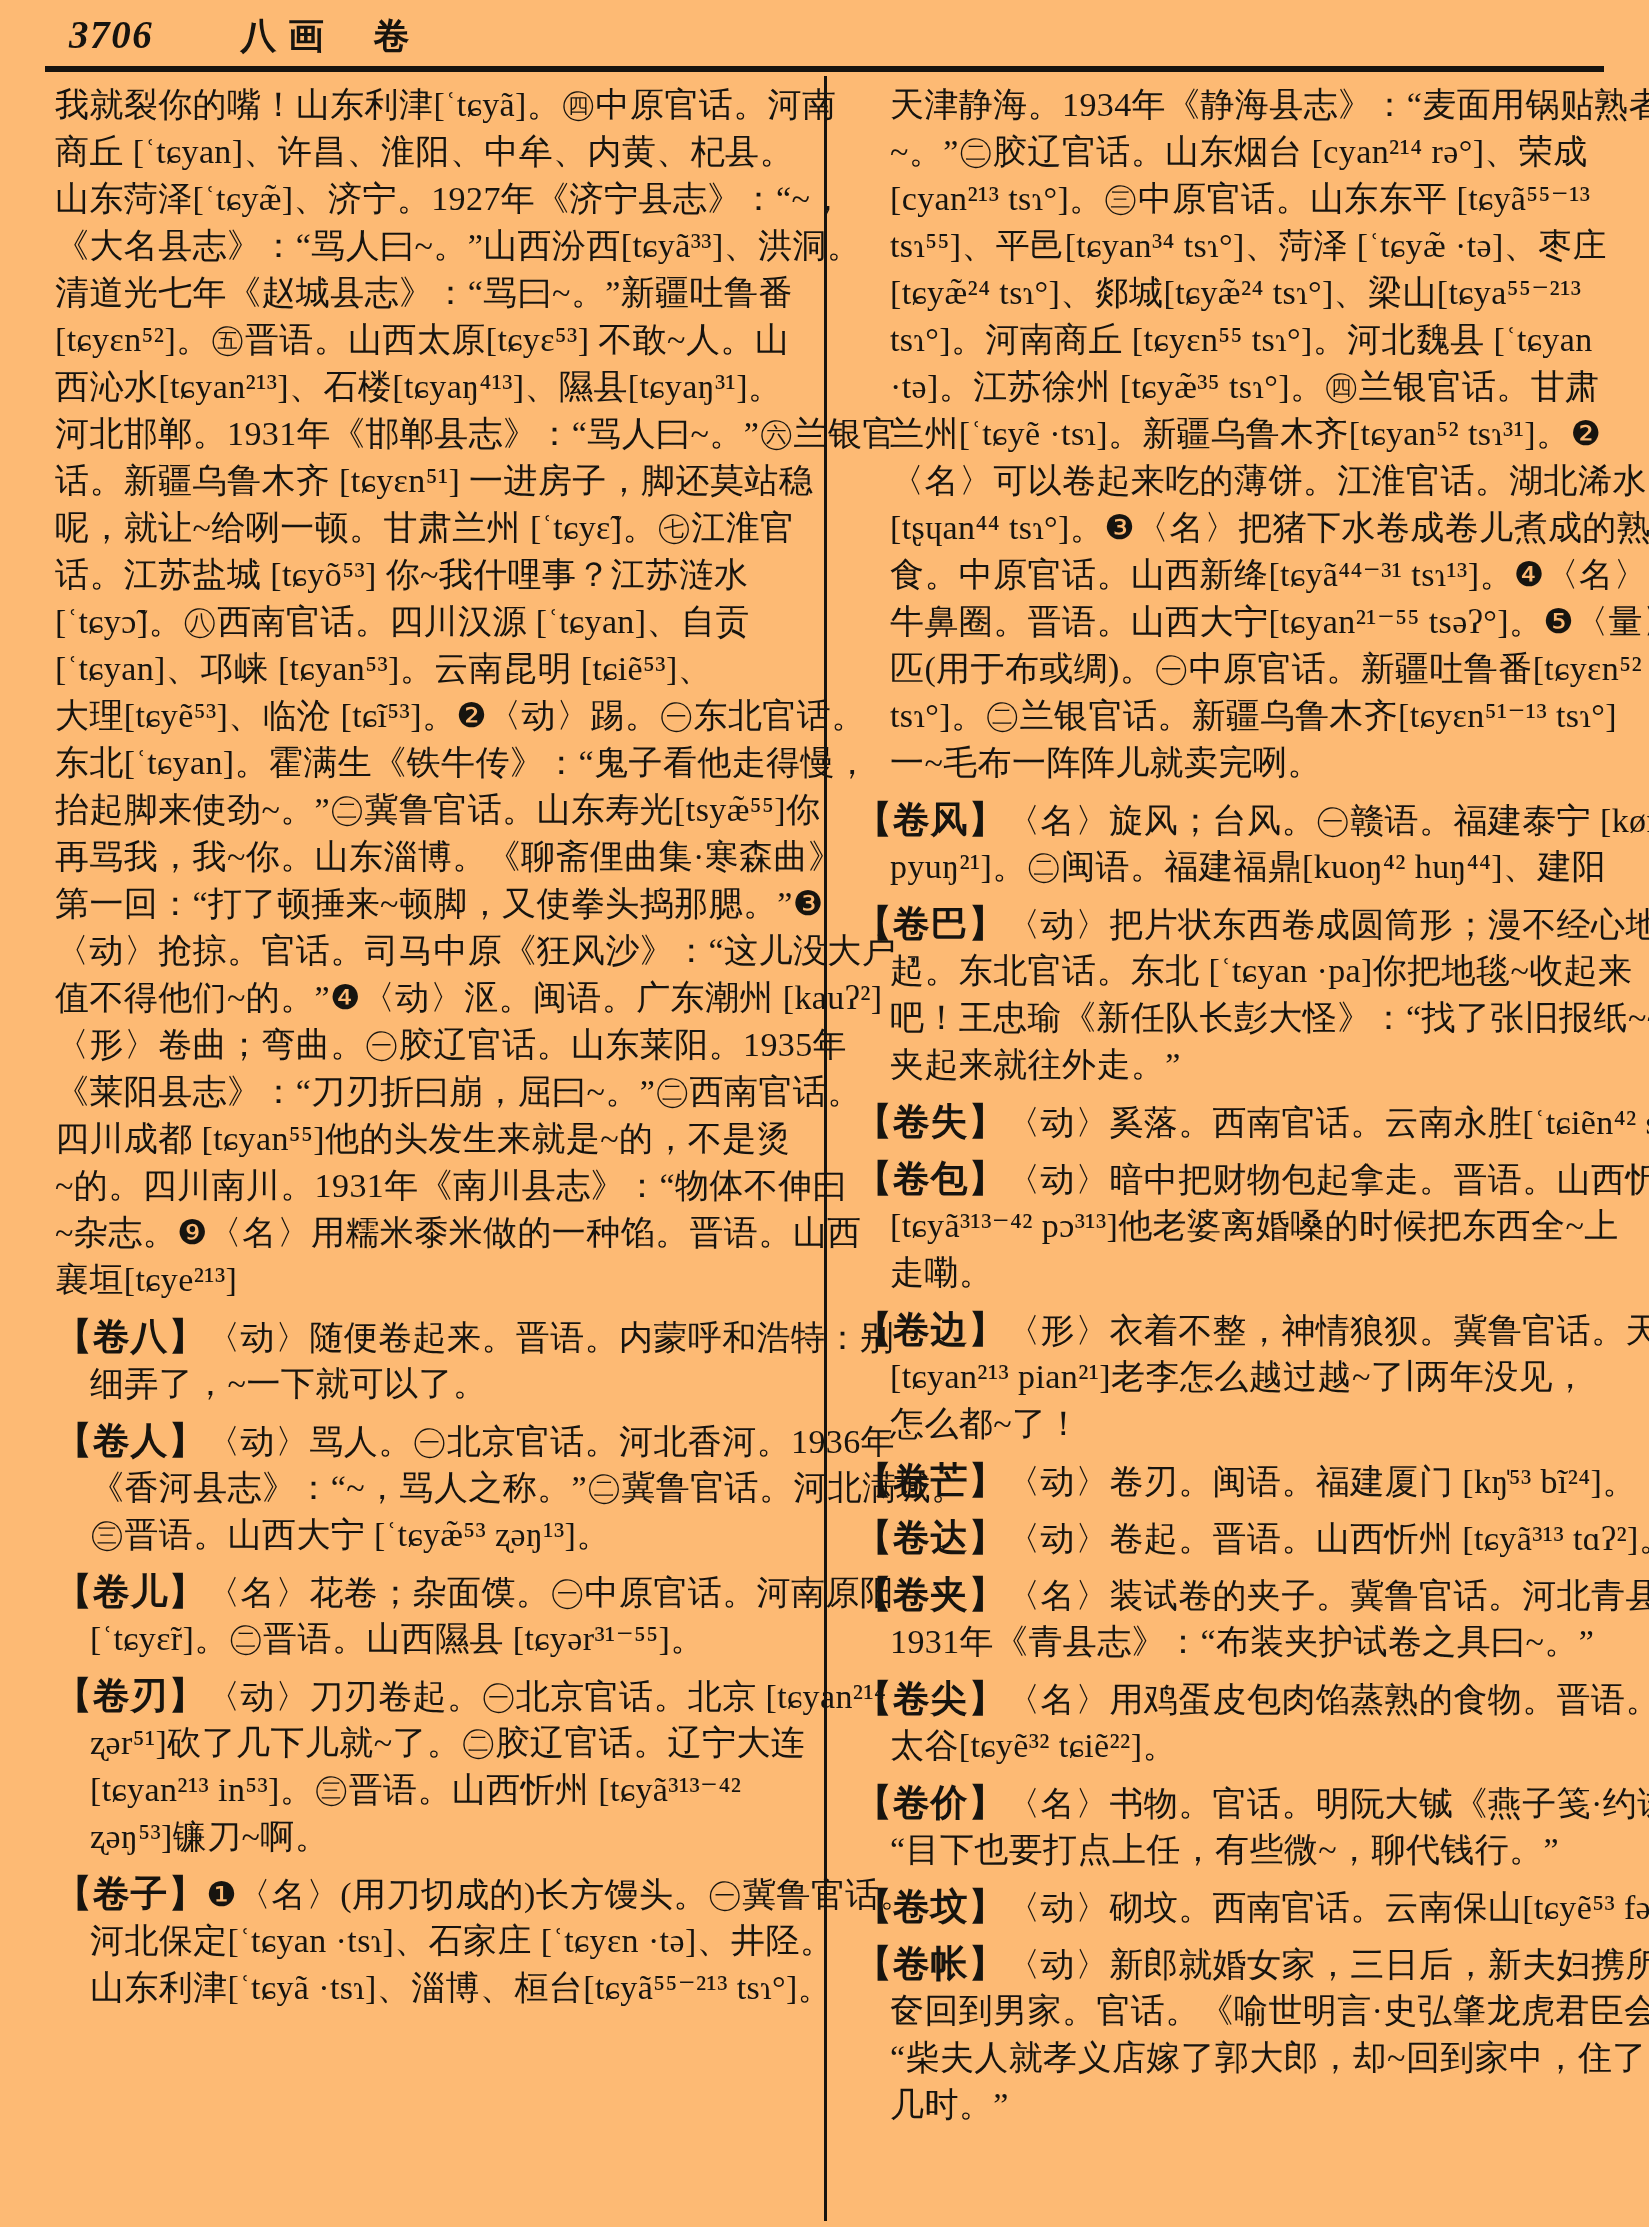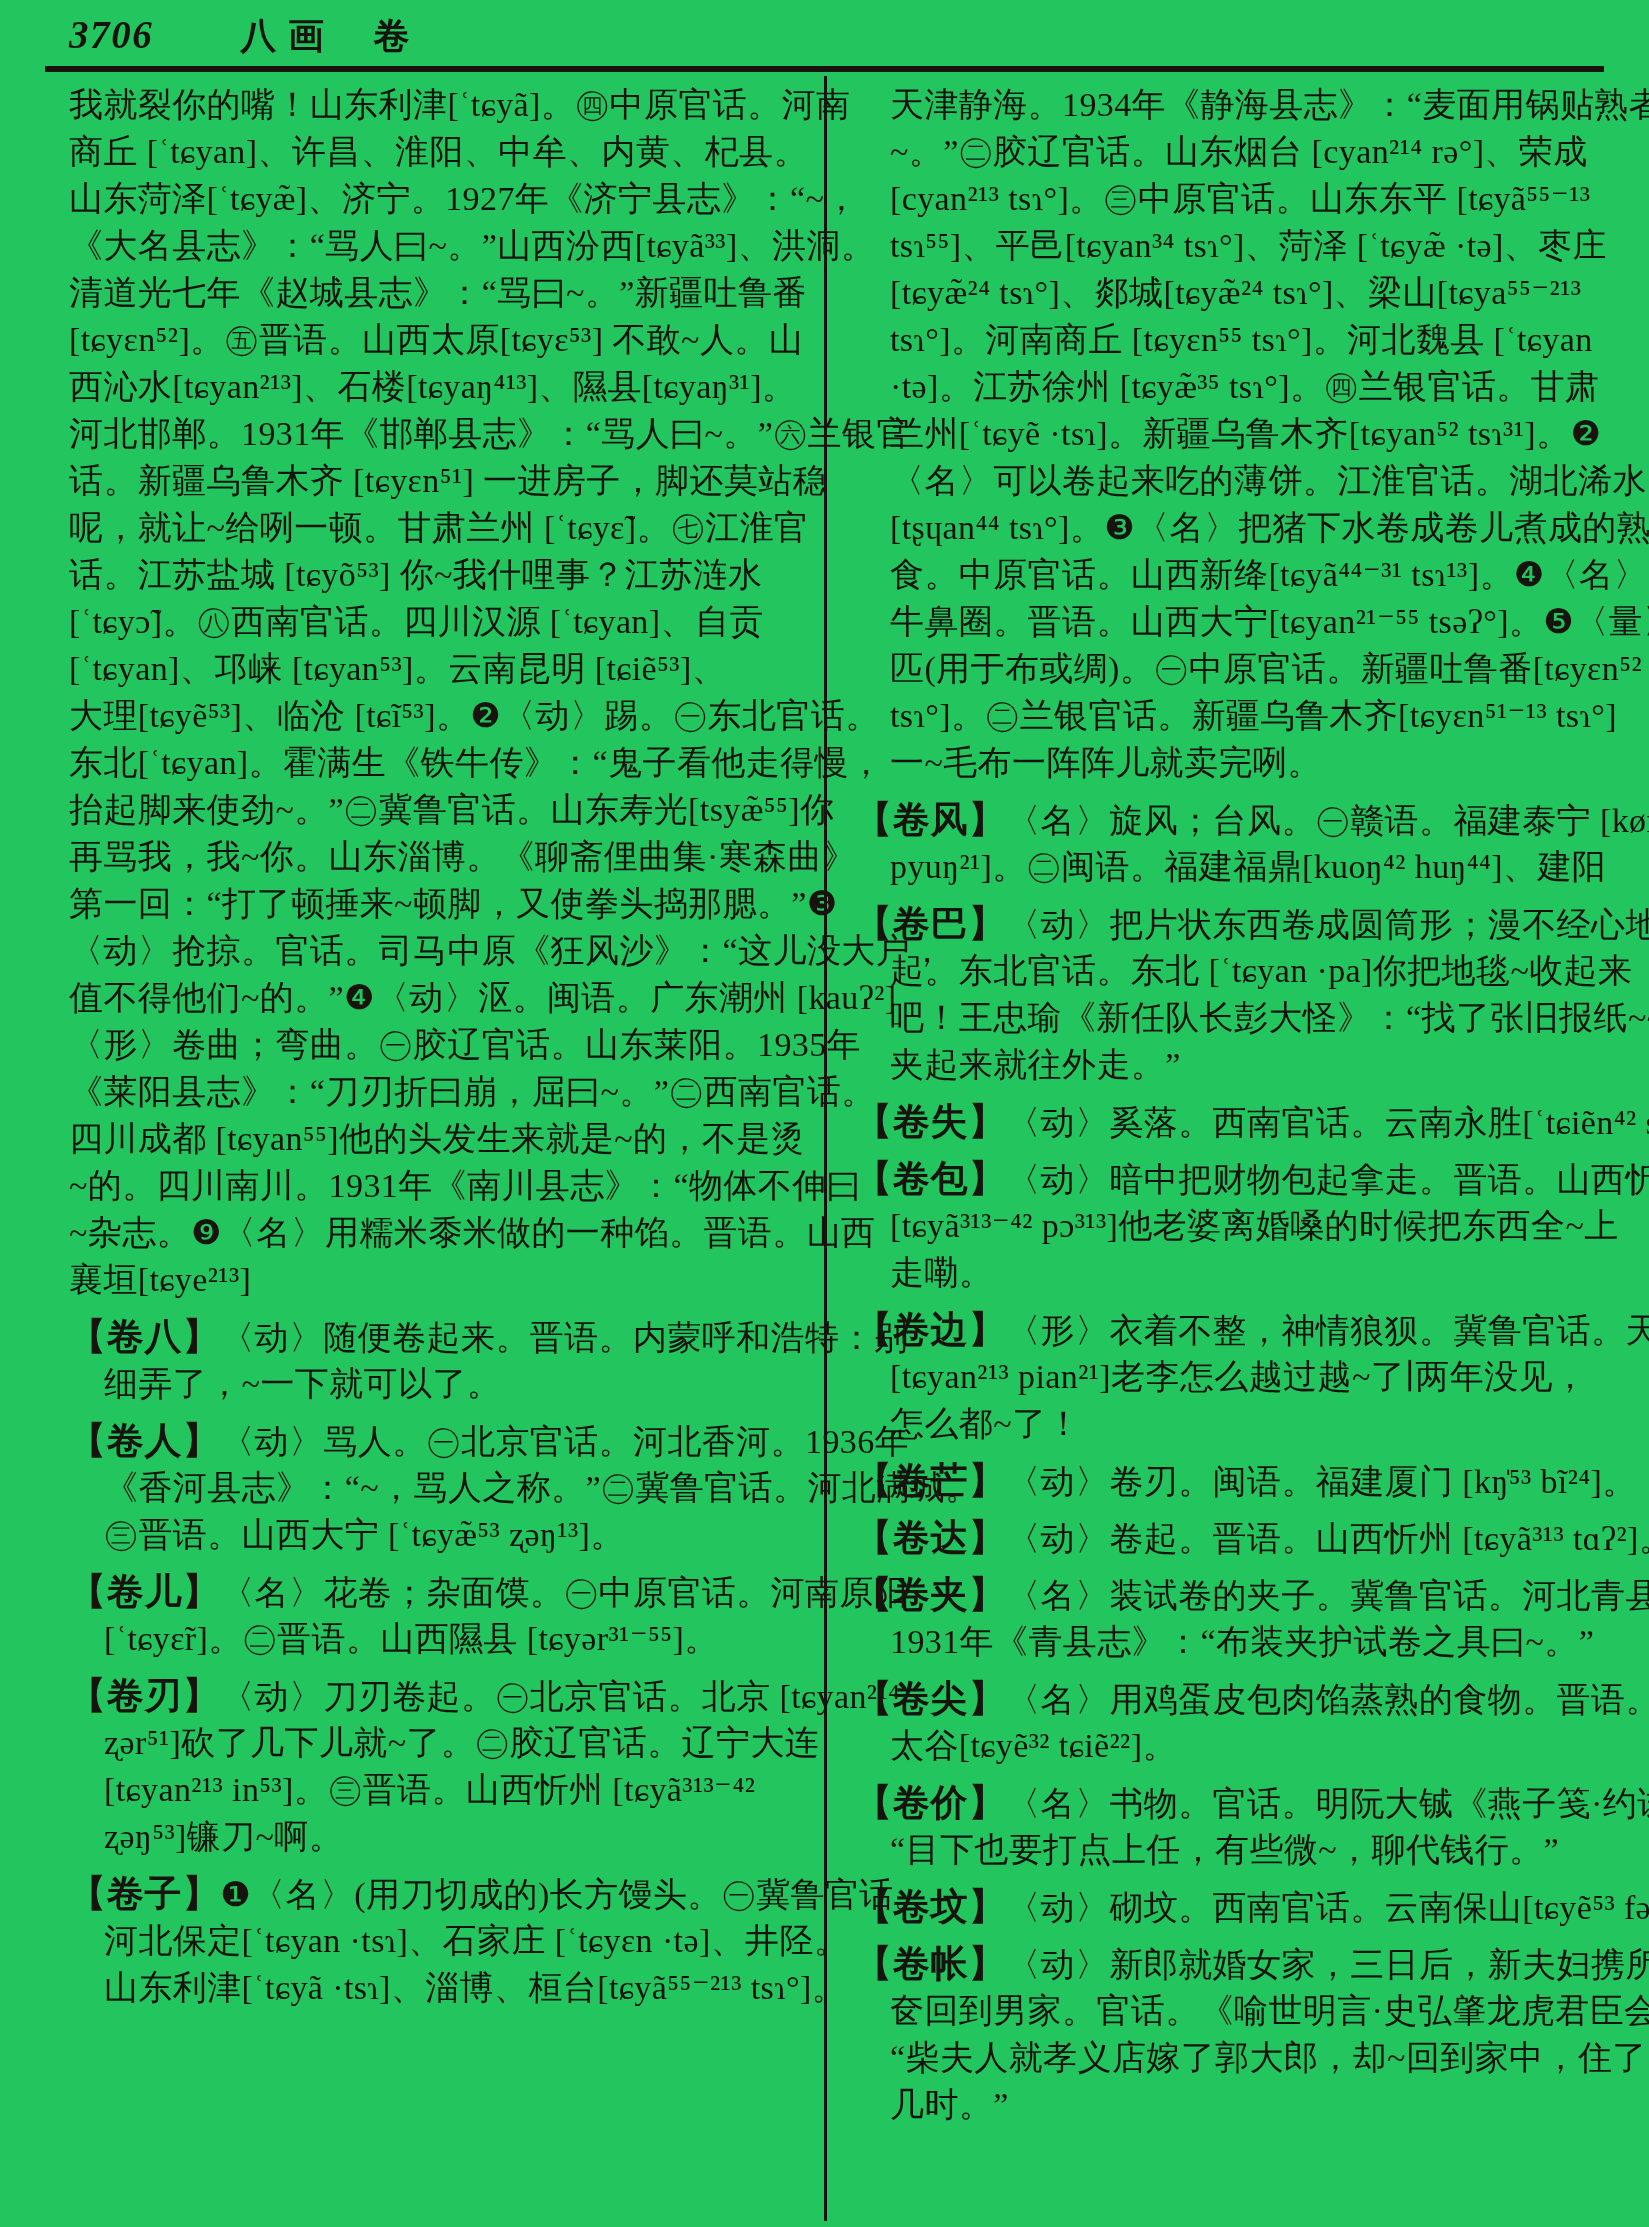--- a/index.html
+++ b/index.html
@@ -1,31 +1,31 @@
 <!DOCTYPE html>
 <html style="font-size:13.2px"><head>
 <meta charset="utf-8">
 <style>
   html,body{margin:0;padding:0;}
   .page{
     position:relative;
     width:1650px;height:2227px;
-    background:#22c55e;
+    background:#fdba74;
     font-family:"Liberation Serif","DejaVu Serif",serif;
     color:#17140f;
     overflow:hidden;
   }
   .page-header{position:absolute;top:11.5px;left:69px;height:49px;white-space:nowrap;}
   .page-num{display:inline-block;font-size:39px;font-weight:bold;font-style:italic;letter-spacing:1.6px;}
   .stroke-section{display:inline-block;font-size:36px;font-weight:bold;margin-left:87px;letter-spacing:11.5px;}
   .head-char{display:inline-block;font-size:36px;font-weight:bold;margin-left:38px;}
   .header-rule{position:absolute;top:66px;left:45px;width:1559px;height:5.8px;background:#17140f;}
   .col-divider{position:absolute;top:76px;left:824px;width:2.5px;height:2145px;background:#17140f;}
   .column{position:absolute;top:81px;font-size:34px;}
-  .col-left{left:69px;width:741px;}
+  .col-left{left:55px;width:741px;}
   .col-right{left:855px;width:742px;}
   .line{height:47px;line-height:47px;white-space:nowrap;letter-spacing:0.4px;}
   .line.ind{padding-left:35px;}
   .line.gap{margin-top:10px;}
   .hw{font-weight:bold;font-size:37px;letter-spacing:0.8px;}
 </style>
 </head>
 <body>
 
 <div class="page">

